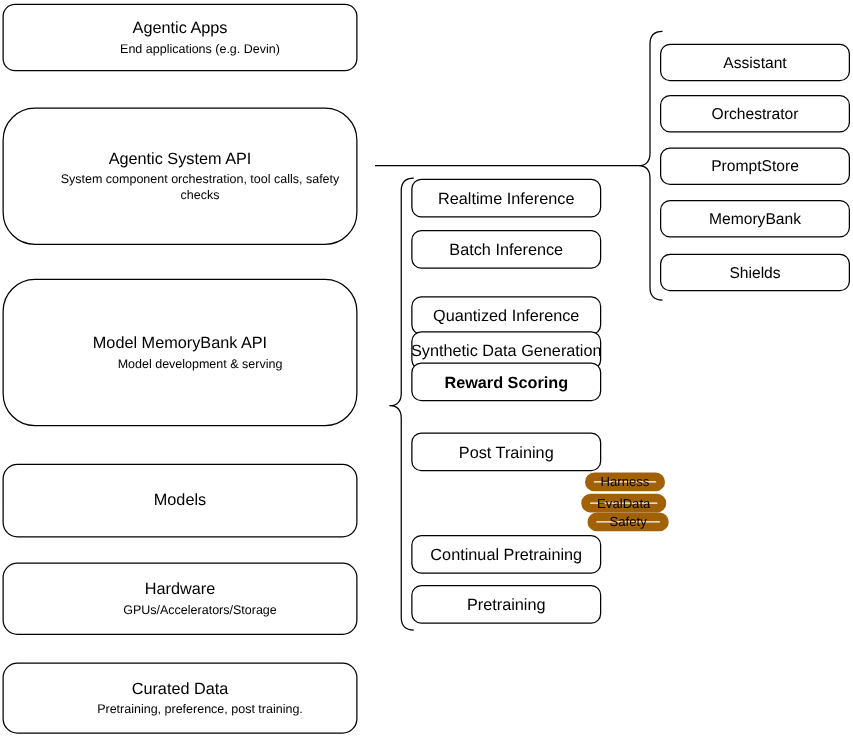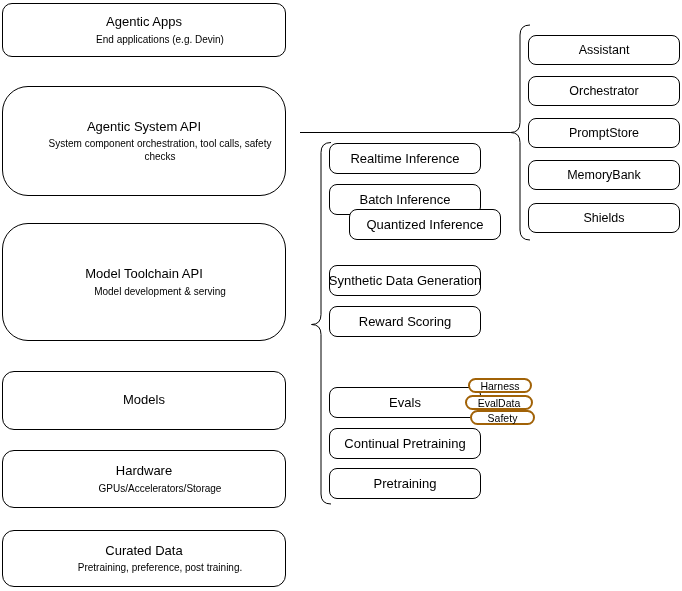--- a/index.html
+++ b/index.html
@@ -12,21 +12,21 @@
   .node{
     position:absolute;background:#fff;border:1px solid #000;box-sizing:border-box;
     display:flex;align-items:center;justify-content:center;text-align:center;z-index:1;
   }
   .bigbox{left:2px;width:284px;flex-direction:column;}
   .bigbox .title{font-size:13px;line-height:1.25;}
   .bigbox .subtitle{font-size:10px;line-height:1.3;margin-top:2px;padding-left:32px;}
   .mid{left:329px;width:152px;height:31px;border-radius:8px;font-size:13px;white-space:nowrap;}
   .right{left:528px;width:152px;height:30px;border-radius:8px;font-size:12.5px;white-space:nowrap;text-align:right;}
   .tag{
-    position:absolute;height:15px;border-radius:8px;background:#fff;border:2px solid #a16207;
+    position:absolute;height:15px;border-radius:8px;background:#fff;border:7px solid #a16207;
     box-sizing:border-box;display:flex;align-items:center;justify-content:center;
     font-size:10.5px;z-index:3;white-space:nowrap;
   }
 </style>
 </head>
 <body>
 
 <div class="stage">
 
   <svg class="connectors" viewBox="0 0 682 591" xmlns="http://www.w3.org/2000/svg">
@@ -37,41 +37,41 @@
 
   <div class="node bigbox" style="top:3px;height:54px;border-radius:10px;">
     <div class="title">Agentic Apps</div>
     <div class="subtitle">End applications (e.g. Devin)</div>
   </div>
   <div class="node bigbox" style="top:86px;height:110px;border-radius:26px;">
     <div class="title">Agentic System API</div>
     <div class="subtitle">System component orchestration, tool calls, safety checks</div>
   </div>
   <div class="node bigbox" style="top:223px;height:118px;border-radius:26px;">
-    <div class="title">Model Toolchain API</div>
+    <div class="title">Model MemoryBank API</div>
     <div class="subtitle">Model development &amp; serving</div>
   </div>
   <div class="node bigbox" style="top:371px;height:59px;border-radius:12px;">
     <div class="title">Models</div>
   </div>
   <div class="node bigbox" style="top:450px;height:58px;border-radius:12px;">
     <div class="title">Hardware</div>
     <div class="subtitle">GPUs/Accelerators/Storage</div>
   </div>
   <div class="node bigbox" style="top:530px;height:57px;border-radius:12px;">
     <div class="title">Curated Data</div>
     <div class="subtitle">Pretraining, preference, post training.</div>
   </div>
 
   <div class="node mid" style="top:143px;">Realtime Inference</div>
   <div class="node mid" style="top:184px;">Batch Inference</div>
-  <div class="node mid" style="top:209px;margin-left:20px;">Quantized Inference</div>
+  <div class="node mid" style="top:237px;">Quantized Inference</div>
   <div class="node mid" style="top:265px;">Synthetic Data Generation</div>
-  <div class="node mid" style="top:306px;">Reward Scoring</div>
-  <div class="node mid" style="top:387px;">Evals</div>
+  <div class="node mid" style="top:290px;font-weight:bold;">Reward Scoring</div>
+  <div class="node mid" style="top:346px;">Post Training</div>
   <div class="node mid" style="top:428px;">Continual Pretraining</div>
   <div class="node mid" style="top:468px;">Pretraining</div>
 
   <div class="tag" style="left:468px;top:378px;width:64px;">Harness</div>
   <div class="tag" style="left:465px;top:395px;width:68px;">EvalData</div>
   <div class="tag" style="left:470px;top:410px;width:65px;">Safety</div>
 
   <div class="node right" style="top:35px;">Assistant</div>
   <div class="node right" style="top:118px;">PromptStore</div>
   <div class="node right" style="top:76px;">Orchestrator</div>

